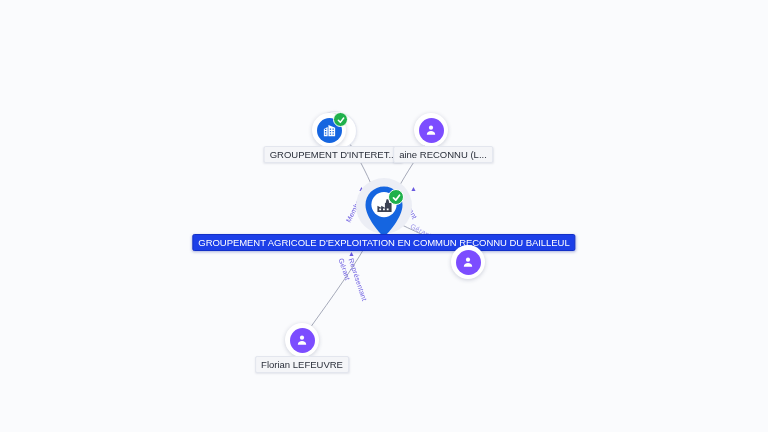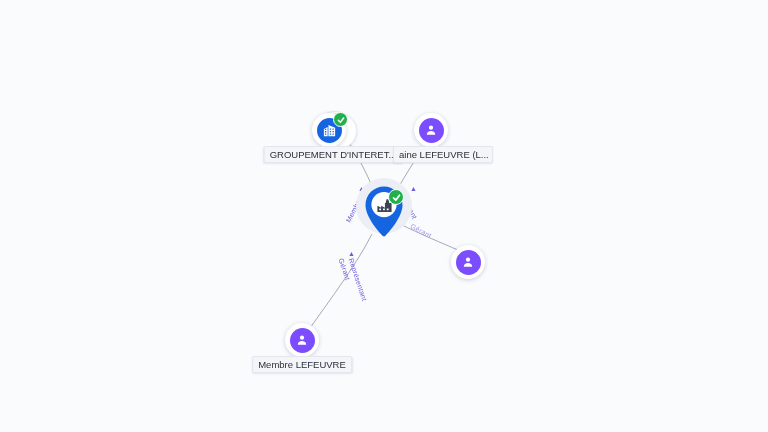--- a/index.html
+++ b/index.html
@@ -215,41 +215,42 @@
   <div class="node" style="left:431px; top:130px;">
     <div class="circle-node">
       <div class="inner purple">
         <svg width="14" height="14" viewBox="0 0 24 24" fill="#ffffff">
           <circle cx="12" cy="8" r="3.6"></circle>
           <path d="M4.8 20c0-3.9 3.2-6.2 7.2-6.2s7.2 2.3 7.2 6.2z"></path>
         </svg>
       </div>
     </div>
   </div>
-  <div class="node-label clipped" style="left:443px; top:146px; max-width:88px;">aine LEFEUVRE (L...</div>
+  <div class="node-label clipped" style="left:443px; top:146px; max-width:88px;">aine RECONNU (L...</div>
 
   <div class="node" style="left:384px; top:212px;">
     <div class="pin-node">
       <div class="pin-halo"></div>
       <svg width="46" height="56" viewBox="0 0 46 56" style="position:absolute;left:0;top:0;">
         <path d="M23 2.5C12.8 2.5 4.5 10.7 4.5 20.9c0 12.6 14.6 28.2 17.1 30.8a1.9 1.9 0 0 0 2.8 0c2.5-2.6 17.1-18.2 17.1-30.8C41.5 10.7 33.2 2.5 23 2.5z" fill="#1565e0"></path>
         <circle cx="23" cy="20.6" r="12.6" fill="#ffffff"></circle>
       </svg>
       <div style="position:absolute; left:11px; top:9px; width:24px; height:24px; display:flex; align-items:center; justify-content:center;">
         <svg width="17" height="17" viewBox="0 0 24 24" fill="#3c4252">
           <path d="M2 21V12.4l5.3 2.9v-2.9l5.3 2.9V8.6h1.1l1.2-5.6h2.6l1.2 5.6H22V21H2zm2.6-2.3h2.6v-2.4H4.6v2.4zm5.3 0h2.6v-2.4H9.9v2.4zm5.3 0h2.6v-2.4h-2.6v2.4z"></path>
         </svg>
       </div>
       <div class="badge-check" style="right:3px; top:5px; width:14px; height:14px;">
         <svg width="9" height="9" viewBox="0 0 24 24" fill="none" stroke="#ffffff" stroke-width="4.5" stroke-linecap="round" stroke-linejoin="round">
           <polyline points="4,13 10,19 20,6"></polyline>
         </svg>
       </div>
     </div>
   </div>
+  <div class="node-label selected" style="left:384px; top:234px;">GROUPEMENT AGRICOLE D'EXPLOITATION EN COMMUN RECONNU DU BAILLEUL</div>
 
   <div class="node" style="left:468px; top:262px;">
     <div class="circle-node">
       <div class="inner purple">
         <svg width="14" height="14" viewBox="0 0 24 24" fill="#ffffff">
           <circle cx="12" cy="8" r="3.6"></circle>
           <path d="M4.8 20c0-3.9 3.2-6.2 7.2-6.2s7.2 2.3 7.2 6.2z"></path>
         </svg>
       </div>
     </div>
@@ -258,15 +259,15 @@
   <div class="node" style="left:302px; top:340px;">
     <div class="circle-node">
       <div class="inner purple">
         <svg width="14" height="14" viewBox="0 0 24 24" fill="#ffffff">
           <circle cx="12" cy="8" r="3.6"></circle>
           <path d="M4.8 20c0-3.9 3.2-6.2 7.2-6.2s7.2 2.3 7.2 6.2z"></path>
         </svg>
       </div>
     </div>
   </div>
-  <div class="node-label" style="left:302px; top:356px;">Membre LEFEUVRE</div>
+  <div class="node-label" style="left:302px; top:356px;">Florian LEFEUVRE</div>
 
 </div>
 
 </body></html>

